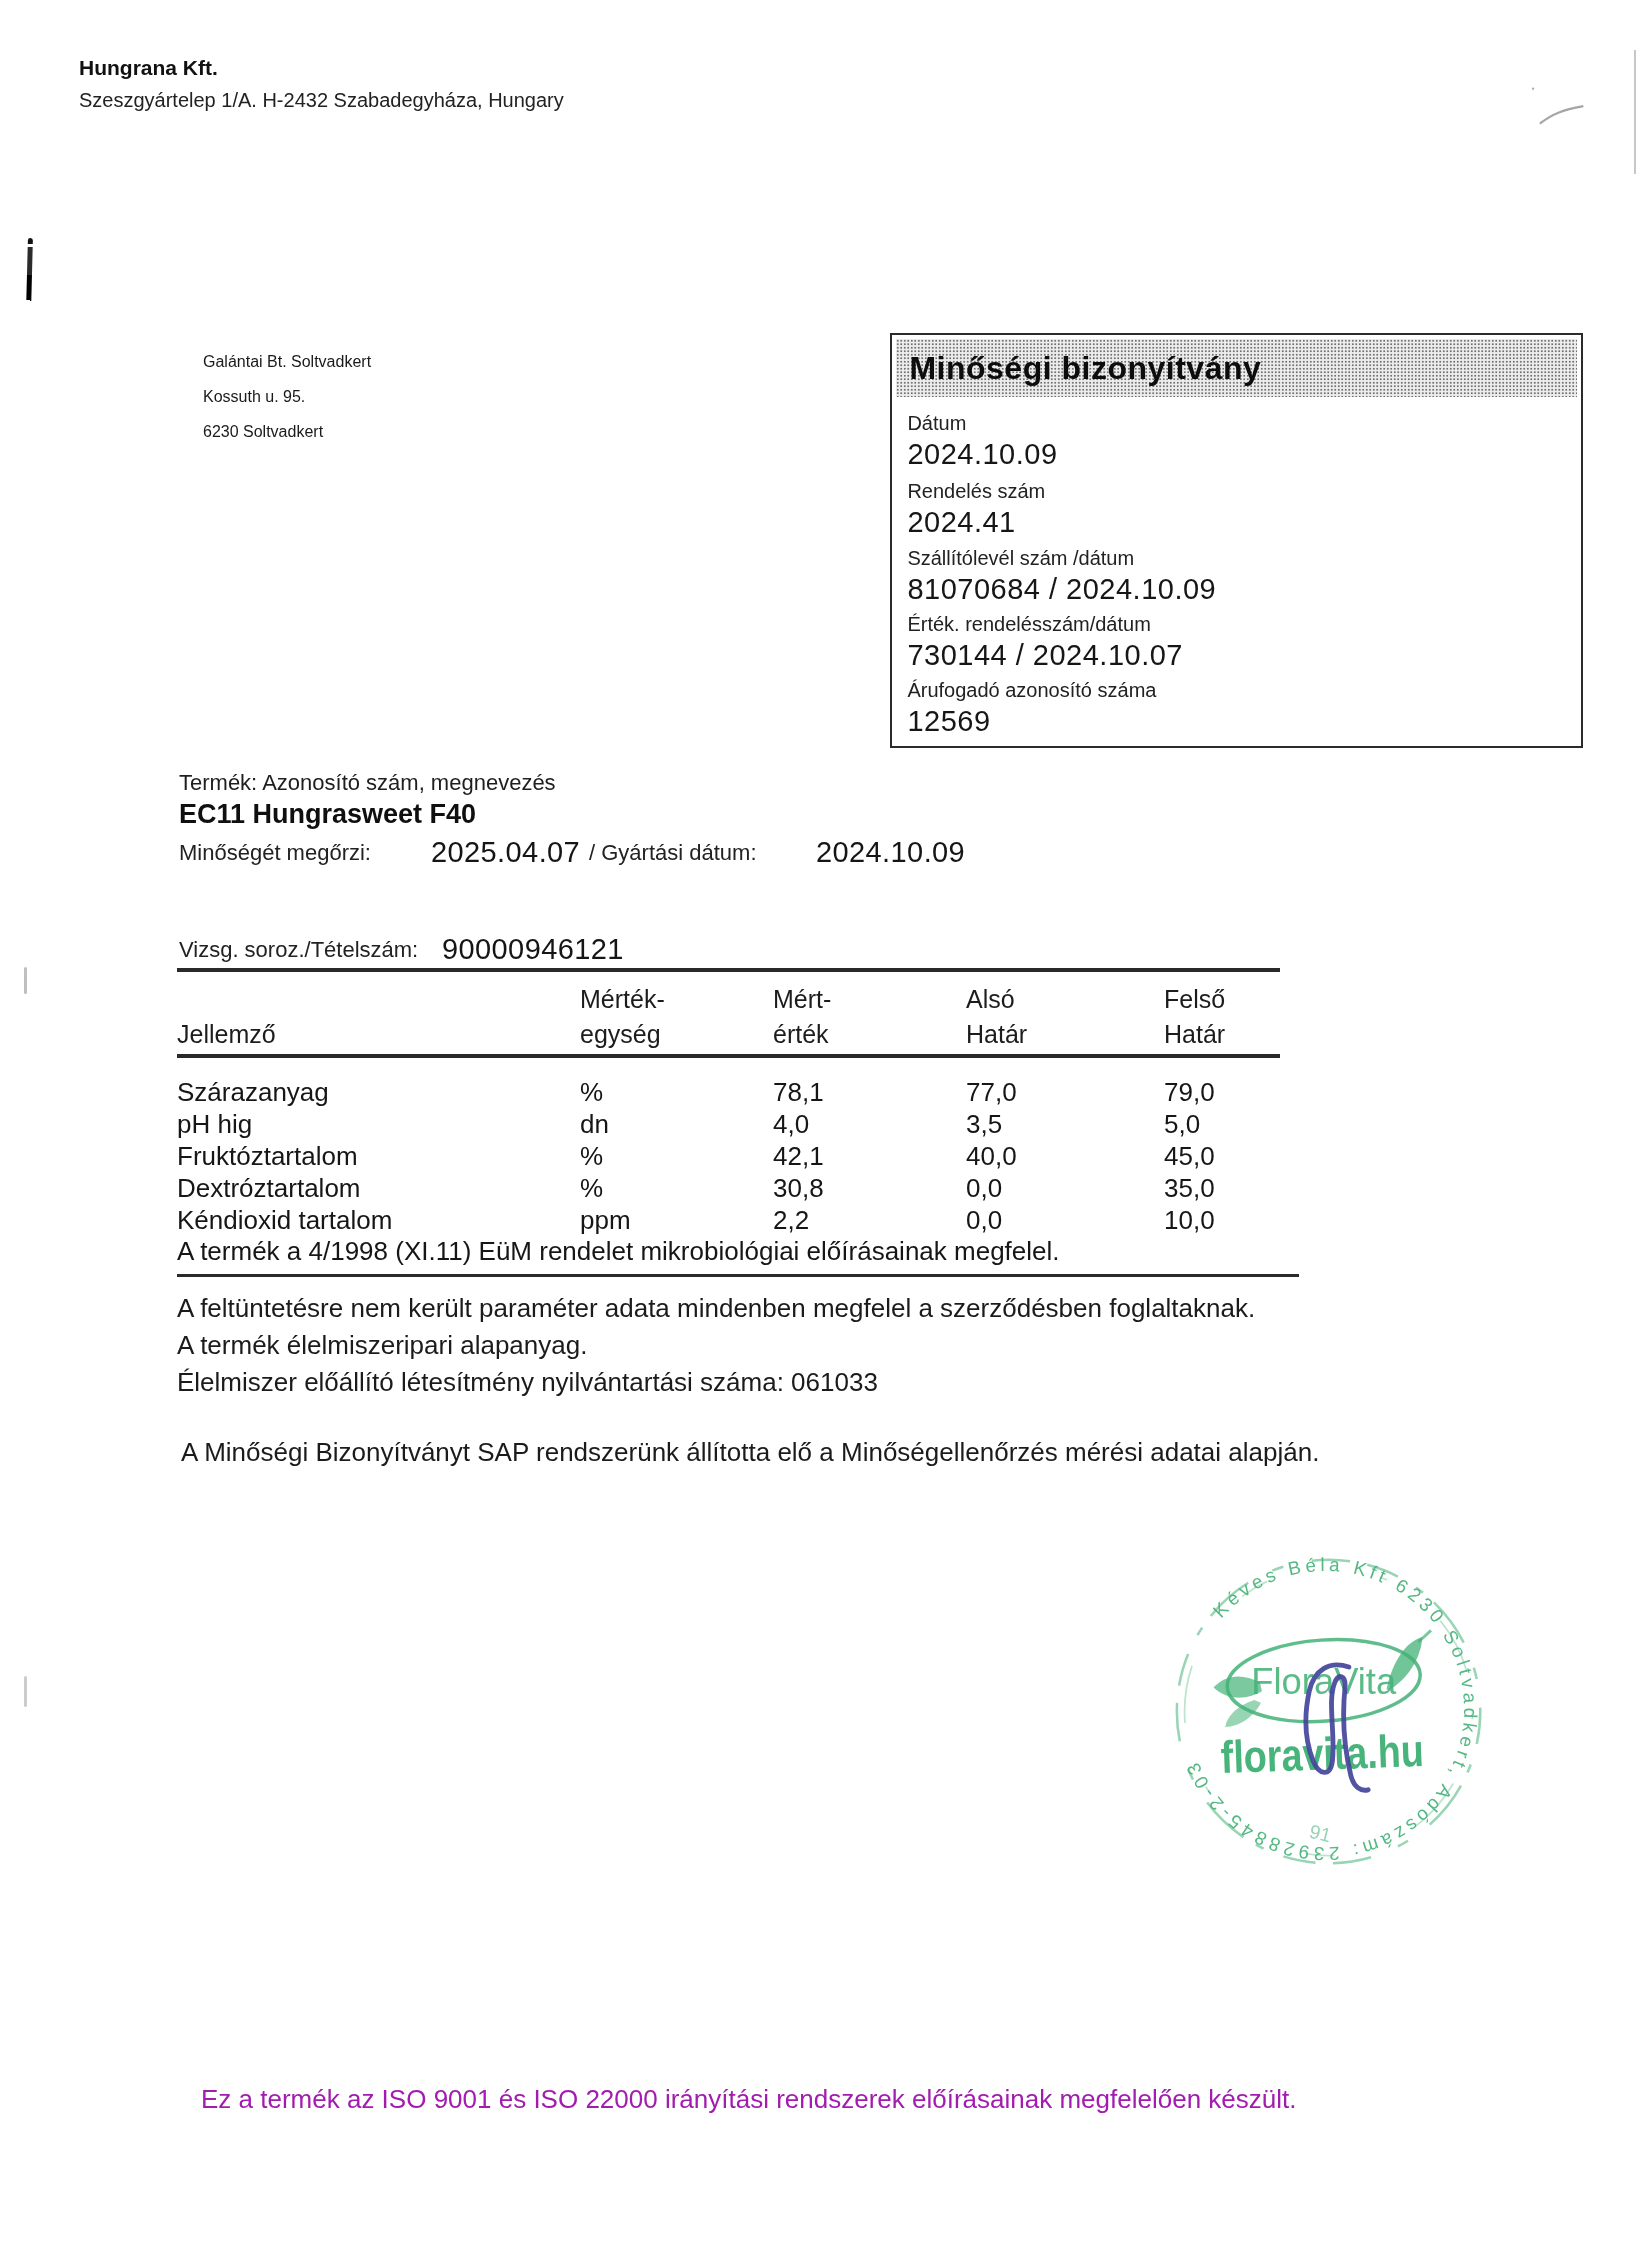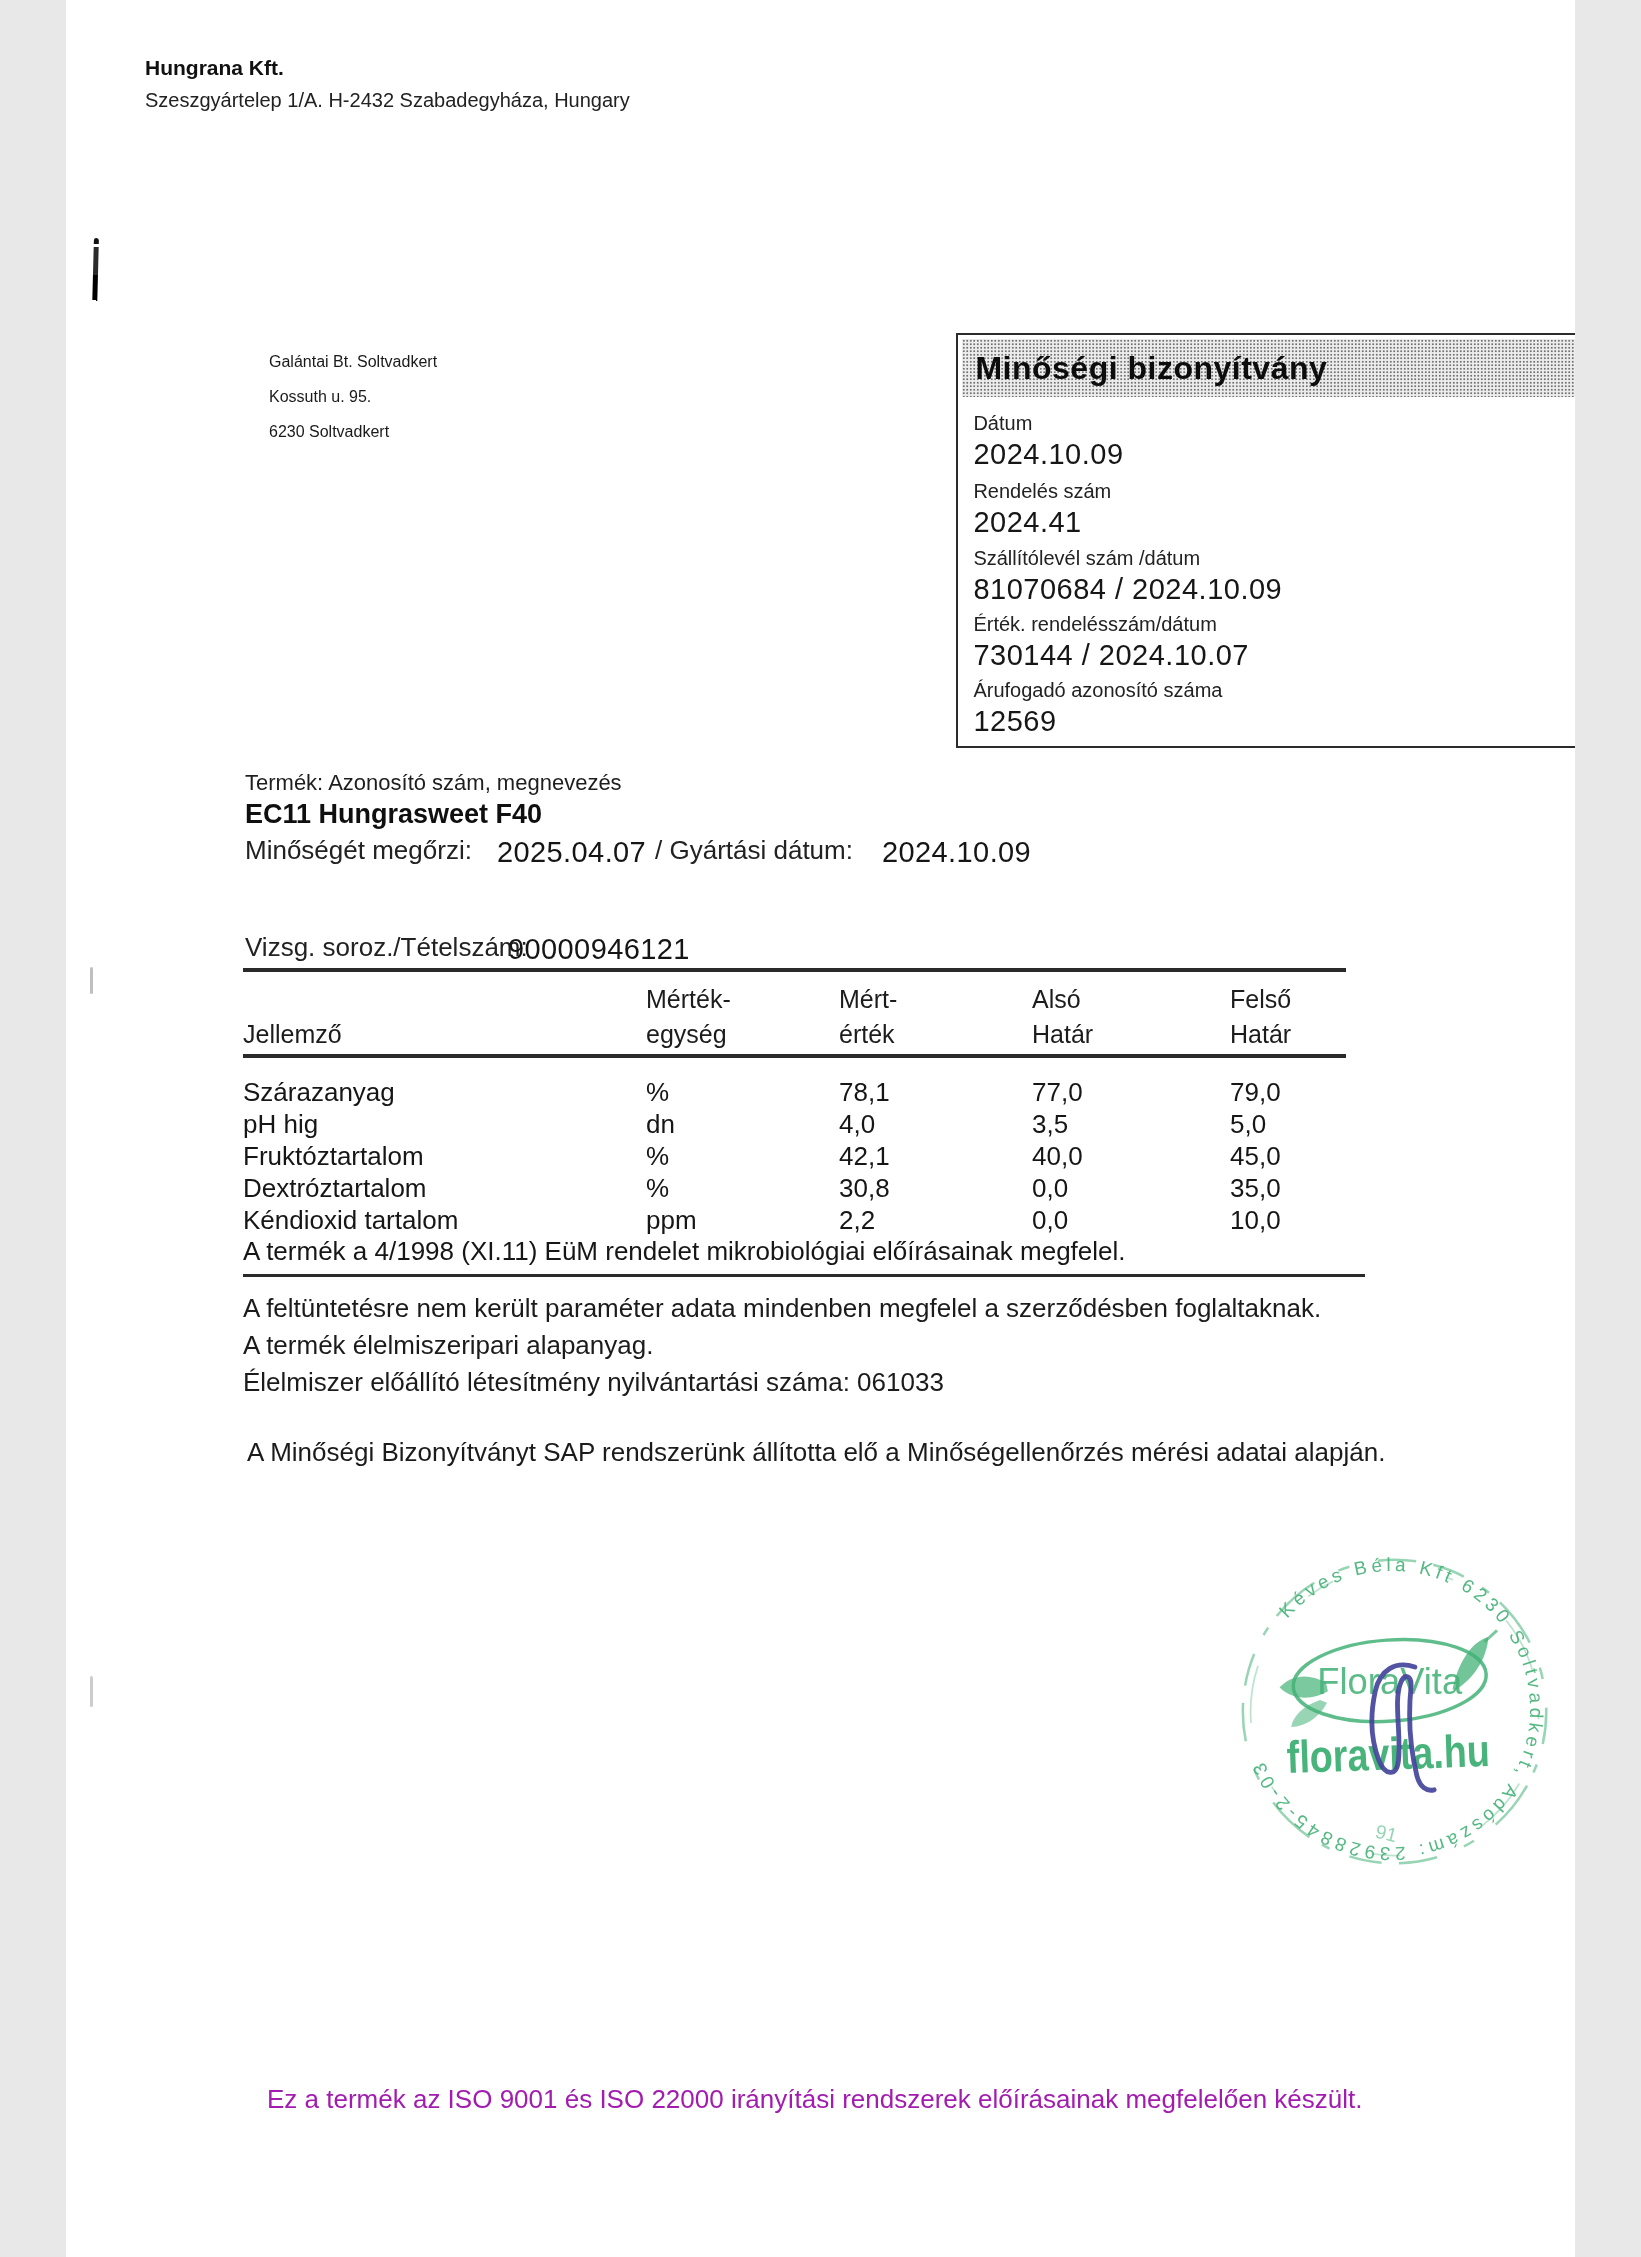--- a/index.html
+++ b/index.html
@@ -1,17 +1,17 @@
 <!DOCTYPE html>
 <html><head>
 <meta charset="utf-8">
 <style>
   html,body{margin:0;padding:0;background:#e8e8e8;}
   .page{
-    position:relative;width:1509px;height:2257px;background:#ffffff;
+    position:relative;width:1641px;height:2257px;background:#ffffff;
     margin:0 auto;overflow:hidden;
     font-family:"Liberation Sans","DejaVu Sans",sans-serif;
     color:#1d1d1d;
   }
   .abs{position:absolute;}
   
   .supplier-name{left:79px;top:56px;font-size:21px;font-weight:bold;color:#111;}
   .supplier-addr{left:79px;top:89px;font-size:20px;color:#222;}
   
   .recip{left:203px;top:344px;font-size:16px;line-height:35px;color:#1a1a1a;}
@@ -25,21 +25,21 @@
   }
   .cert-title{position:absolute;left:13.5px;top:0;line-height:58px;font-size:32px;font-weight:bold;color:#0d0d0d;letter-spacing:0.5px;}
   .boxfield{position:absolute;left:15.4px;}
   .boxfield .flabel{font-size:20px;color:#222;}
   .boxfield .fvalue{font-size:29px;color:#161616;margin-top:2.9px;letter-spacing:0.5px;}
   
   .sect-label{left:179px;top:770px;font-size:22px;color:#1e1e1e;}
   .prod-name{left:179px;top:799px;font-size:27px;font-weight:bold;color:#0f0f0f;}
   .mixline{position:absolute;height:37px;}
   .mixline span{position:absolute;bottom:0;white-space:nowrap;}
-  .ml-lbl{font-size:26px;color:#222;bottom:2.9px !important;}
+  .ml-lbl{font-size:22px;color:#222;bottom:2.9px !important;}
   .ml-val{font-size:29px;color:#151515;letter-spacing:0.4px;}
   
   .tablewrap{left:177px;top:968px;width:1103px;}
   .rule{position:absolute;background:#2a2a2a;}
   .tgrid{position:absolute;left:0;display:grid;grid-template-columns:403px 193px 193px 198px 116px;}
   .tgrid div{white-space:nowrap;}
   .thead{top:13.5px;font-size:25px;line-height:35px;color:#1c1c1c;}
   .tbody{top:108px;font-size:26px;line-height:32px;color:#161616;}
   .tnote{position:absolute;left:0;top:268px;font-size:26px;color:#161616;white-space:nowrap;}
   

